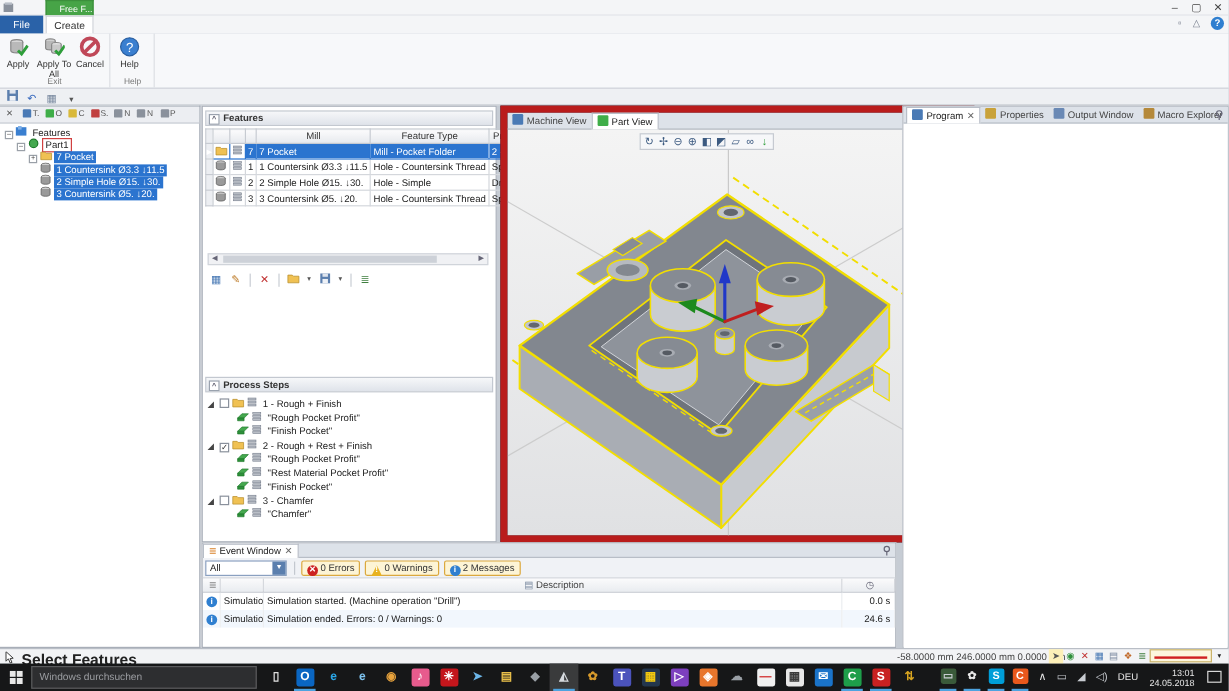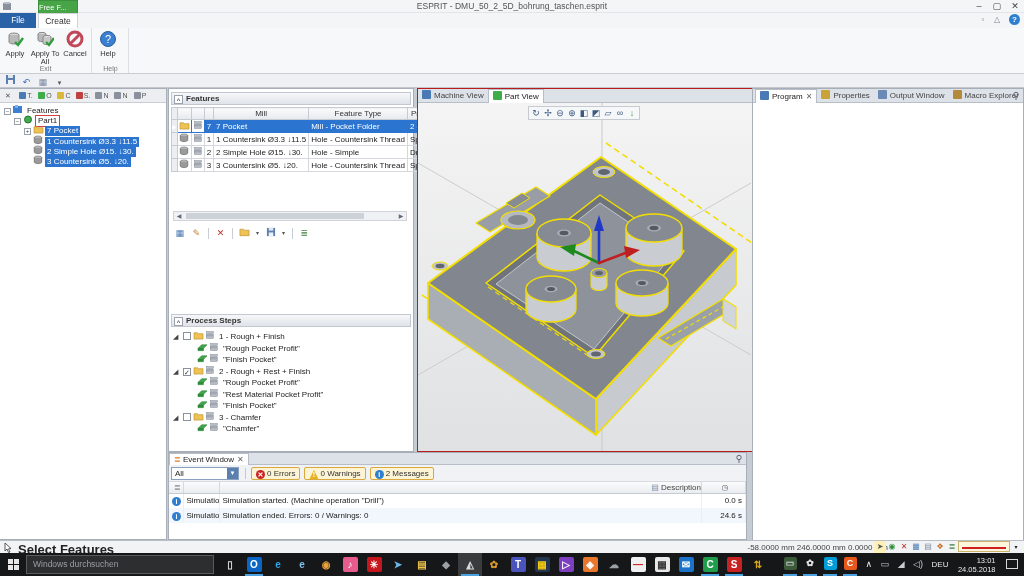--- a/index.html
+++ b/index.html
@@ -4,21 +4,21 @@
 <style>
   *{margin:0;padding:0;box-sizing:border-box}
   html,body{width:1024px;height:576px;overflow:hidden}
   body{position:relative;font-family:"Liberation Sans",sans-serif;font-size:9px;background:#c6ccd4;color:#222}
   .abs{position:absolute}
   
   #titlebar{left:0;top:0;width:1024px;height:13px;background:#f4f5f7;border-bottom:1px solid #e3e5e9}
   #title-text{left:0;right:0;top:1px;text-align:center;font-size:8.5px;color:#555}
   #app-icon{left:2px;top:1px;width:10px;height:10px}
   .winbtn{top:0;width:18px;height:13px;text-align:center;font-size:9px;color:#444;line-height:12px}
-  #ctx-tab{left:38px;top:0;width:40px;height:13px;background:#47a447;color:#fff;font-size:7.5px;text-align:left;line-height:13px;border:1px solid #3c8f3c;border-bottom:none}
+  #ctx-tab{left:38px;top:0;width:40px;height:13px;background:#47a447;color:#fff;font-size:7.5px;text-align:right;line-height:13px;border:1px solid #3c8f3c;border-bottom:none}
   #tabrow{left:0;top:13px;width:1024px;height:15px;background:#f4f5f7}
   #file-tab{left:0;top:0;width:36px;height:15px;background:#2a62a8;color:#fff;text-align:center;line-height:15px;font-size:8.5px}
   #create-tab{left:38px;top:0;width:40px;height:15px;background:#fff;border:1px solid #cfd3d9;border-bottom:none;text-align:center;line-height:14px;font-size:8.5px;color:#333}
   .miniicon{top:1px;width:14px;height:12px;text-align:center;font-size:8px;line-height:12px;color:#7a8290}
   #help-circle{background:#2f7fd0;color:#fff;border-radius:50%;width:11px;height:11px;line-height:11px;font-size:8px;font-weight:bold}
   #ribbon{left:0;top:28px;width:1024px;height:46px;background:#f7f8fa;border-bottom:1px solid #c9cdd4}
   .rgroup{top:0;height:45px;border-right:1px solid #dcdfe4}
   .rbtn{display:inline-block;vertical-align:top;text-align:center;padding-top:2px;width:30px;height:34px;font-size:7.5px;color:#333;line-height:8px}
   .rbtn .ric{display:block;height:19px;margin:0 auto 1px}
   .glabel{position:absolute;bottom:1px;left:0;right:0;text-align:center;font-size:7px;color:#777}
@@ -51,33 +51,33 @@
   .gut{width:8px;background:#eceef2!important;border:1px solid #c6cad1!important;text-align:center;color:#333;font-size:6px;padding:0!important}
   .hsb{position:absolute;left:4px;right:6px;height:10px;background:#f0f1f4;border:1px solid #d0d4da}
   .hsb .thumb{position:absolute;left:12px;width:178px;top:1px;bottom:1px;background:#cdd1d8}
   .hsb .harr{position:absolute;top:0;width:10px;height:8px;font-size:6px;line-height:8px;text-align:center;color:#667}
   #pm-toolbar{position:absolute;left:4px;height:14px;white-space:nowrap}
   .pmi{display:inline-block;width:14px;height:13px;text-align:center;font-size:9px;line-height:13px;vertical-align:top}
   .pmsep{display:inline-block;width:1px;height:11px;background:#c9cdd4;margin:1px 2px;vertical-align:top}
   .steprow{height:11.5px;line-height:11.5px;white-space:nowrap;font-size:8px}
   .cb{display:inline-block;width:8px;height:8px;border:1px solid #8a919c;background:#fff;vertical-align:-1px;margin:0 2px;font-size:7px;line-height:7px;text-align:center;color:#333}
   .exp{display:inline-block;width:8px;font-size:7px;color:#444}
-  #view-panel{left:417px;top:88px;width:395px;height:364px;border:1px solid #b91c1c;background:#0f172a}
+  #view-panel{left:417px;top:88px;width:395px;height:364px;border:6px solid #b91c1c;background:#0f172a}
   #viewport{position:absolute;left:0;top:14px;right:0;bottom:0;background:linear-gradient(#f4f4f4,#e0e1e3);overflow:hidden}
   #vtoolbar{position:absolute;left:110px;top:3px;height:14px;background:#f6f7f9;border:1px solid #c6cad1;white-space:nowrap;padding:0 1px}
   .vti{display:inline-block;width:12px;height:12px;vertical-align:top;text-align:center;font-size:9px;line-height:12px;color:#3c5a80}
   #right-panel{left:752px;top:88px;width:272px;height:452px}
   #event-panel{left:168px;top:452px;width:579px;height:88px;background:#fff;border:1px solid #a8aeb8}
   #ev-filter{height:17px;background:#f0f2f6;border-bottom:1px solid #d7dadf;position:relative}
   #ev-dd{position:absolute;left:2px;top:2px;width:68px;height:13px;background:#fff;border:1px solid #8aa0c0;font-size:8px;line-height:12px;padding-left:3px}
   #ev-dd .ddbtn{position:absolute;right:0;top:0;width:11px;height:11px;background:#5b7fae;color:#fff;text-align:center;font-size:6px;line-height:11px}
   .evbtn{display:inline-block;height:13px;background:#fdf4d5;border:1px solid #dba83e;border-radius:2px;font-size:8px;line-height:11px;padding:0 4px;margin-right:4px;color:#333}
   .cic{display:inline-block;width:9px;height:9px;border-radius:50%;color:#fff;font-size:7px;line-height:9px;text-align:center;vertical-align:-1px;margin-right:2px;font-weight:bold}
   #ev-table{width:100%;border-collapse:collapse;font-size:8px;table-layout:fixed}
-  #ev-table th{background:linear-gradient(#fbfbfc,#e9ecf0);border-bottom:1px solid #c6cad1;border-right:1px solid #d5d8dd;height:11px;font-weight:normal;text-align:right;padding-left:3px;color:#444}
+  #ev-table th{background:linear-gradient(#fbfbfc,#e9ecf0);border-bottom:1px solid #c6cad1;border-right:1px solid #d5d8dd;height:11px;font-weight:normal;text-align:center;padding-left:3px;color:#444}
   #ev-table td{height:15px;border-right:1px solid #eceef1;padding:0 3px;white-space:nowrap;overflow:hidden}
   #ev-table tr.alt td{background:#f2f7fd}
   
   #statusbar{left:0;top:540px;width:1024px;height:13px;background:#f2f3f5;border-top:1px solid #b9bec6}
   #status-msg{left:18px;top:1px;font-size:13px;font-weight:bold;color:#222}
   #coords{right:136px;top:2px;font-size:8px;color:#444;white-space:nowrap}
   #sb-icons{right:2px;top:0;height:13px;white-space:nowrap}
   .sbi{display:inline-block;width:12px;height:12px;text-align:center;font-size:8px;line-height:12px;vertical-align:top}
   #redline-btn{display:inline-block;width:52px;height:11px;border:1px solid #c9b26a;background:#fdf6dd;vertical-align:top;margin-top:0px;position:relative}
   #redline-btn i{position:absolute;left:3px;right:3px;top:5px;height:1.5px;background:#d02020}
@@ -95,21 +95,20 @@
   #notif{display:inline-block;width:12px;height:10px;border:1px solid #d8d8d8;margin:6px 4px 0 4px;vertical-align:top}
 </style>
 </head>
 <body>
 
 <div id="titlebar" class="abs">
   <svg id="app-icon" class="abs" viewBox="0 0 10 10">
       <rect x="1" y="2" width="8" height="7" fill="#8a919c"></rect>
       <rect x="2" y="1" width="6" height="2" fill="#b8bec7"></rect>
     </svg>
-  <div id="title-text" class="abs">ESPRIT - DMU_50_2_5D_bohrung_taschen.esprit</div>
   <div class="winbtn abs" style="right:36px">–</div>
   <div class="winbtn abs" style="right:18px">▢</div>
   <div class="winbtn abs" style="right:0">✕</div>
   <div id="ctx-tab" class="abs">Free F...</div>
 </div>
 
 <div id="tabrow" class="abs">
   <div id="file-tab" class="abs">File</div>
   <div id="create-tab" class="abs">Create</div>
   <div class="miniicon abs" style="right:34px">▫</div>

